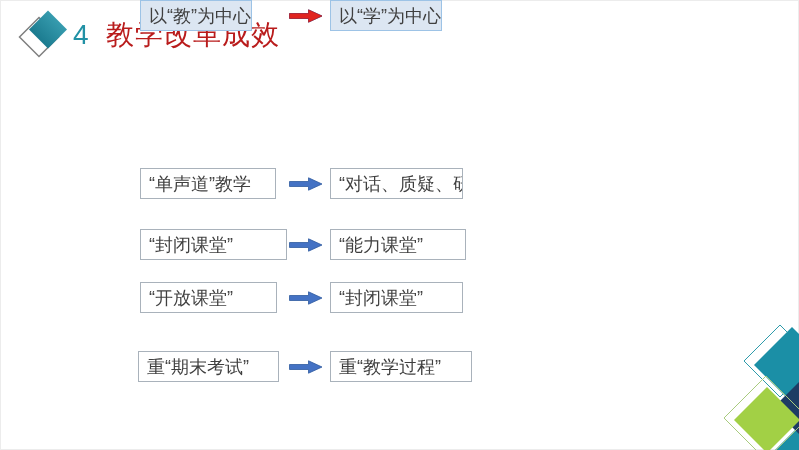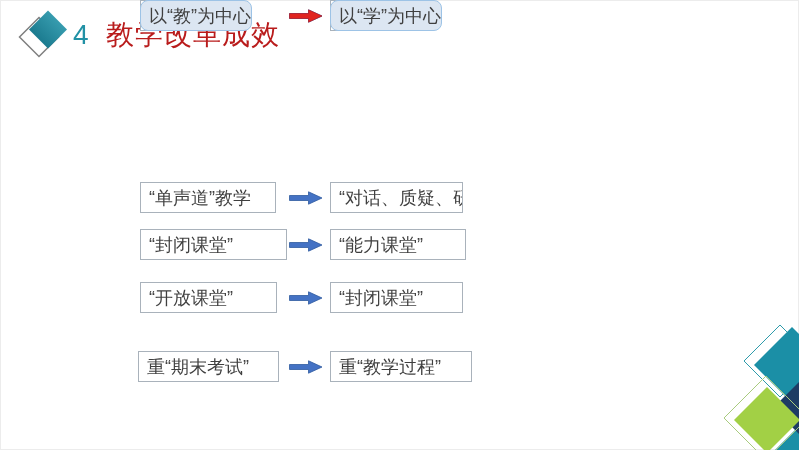--- a/index.html
+++ b/index.html
@@ -37,21 +37,21 @@
     font-weight: 500;
     color: #b91c1c;
     letter-spacing: 1px;
     white-space: nowrap;
   }
 
   
   .row { position: absolute; left: 0; width: 100%; height: 31px; }
   .row:nth-of-type(1) { top: 90px; }
   .row:nth-of-type(2) { top: 136px; }
-  .row:nth-of-type(3) { top: 182px; }
+  .row:nth-of-type(3) { top: 168px; }
   .row:nth-of-type(4) { top: 229px; }
   .row:nth-of-type(5) { top: 282px; }
   .row:nth-of-type(6) { top: 351px; padding-left: 8px; }
 
   .box {
     position: absolute;
     height: 31px;
     box-sizing: border-box;
     border: 1px solid #A9B2BB;
     background: #ffffff;
@@ -75,21 +75,20 @@
   .row:nth-of-type(4) .from { width: 147px; }
   .row:nth-of-type(4) .to   { width: 136px; }
   .row:nth-of-type(5) .from { width: 137px; }
   .row:nth-of-type(5) .to   { width: 133px; }
   .row:nth-of-type(6) .from { left: 138px; width: 141px; }
   .row:nth-of-type(6) .to   { width: 142px; }
 
   .row.highlight .box {
     background: #DCE6F2;
     border-color: #9DC3E6;
-    border-radius: 8px;
   }
 
   .arrow {
     position: absolute;
     left: 289px;
     top: 9px;
   }
   .arrow .shaft-blue { fill: #4472C4; stroke: #2E5B9F; stroke-width: 0.8; }
   .arrow .shaft-red  { fill: #E02420; stroke: #C21015; stroke-width: 0.5; }
 

